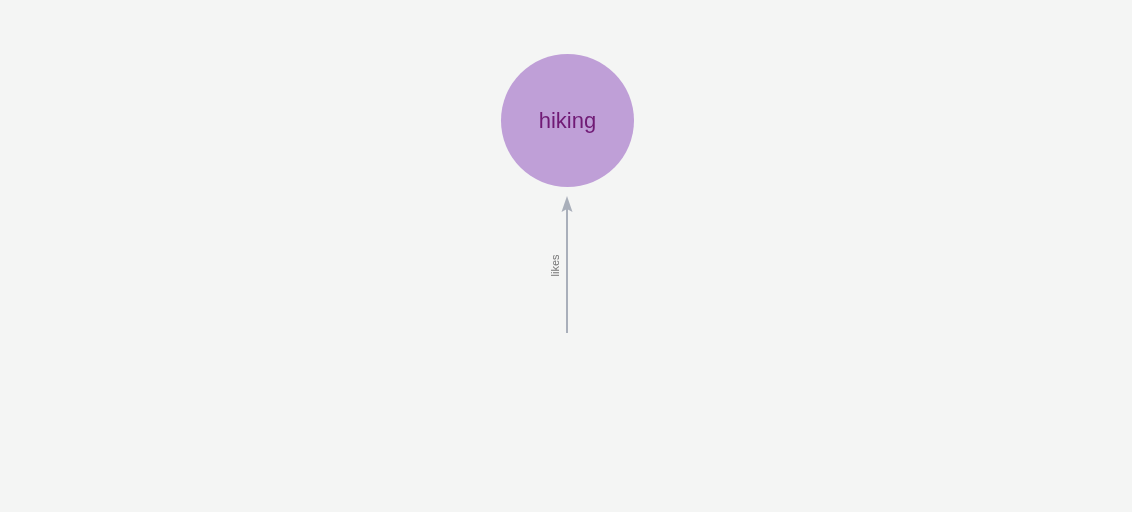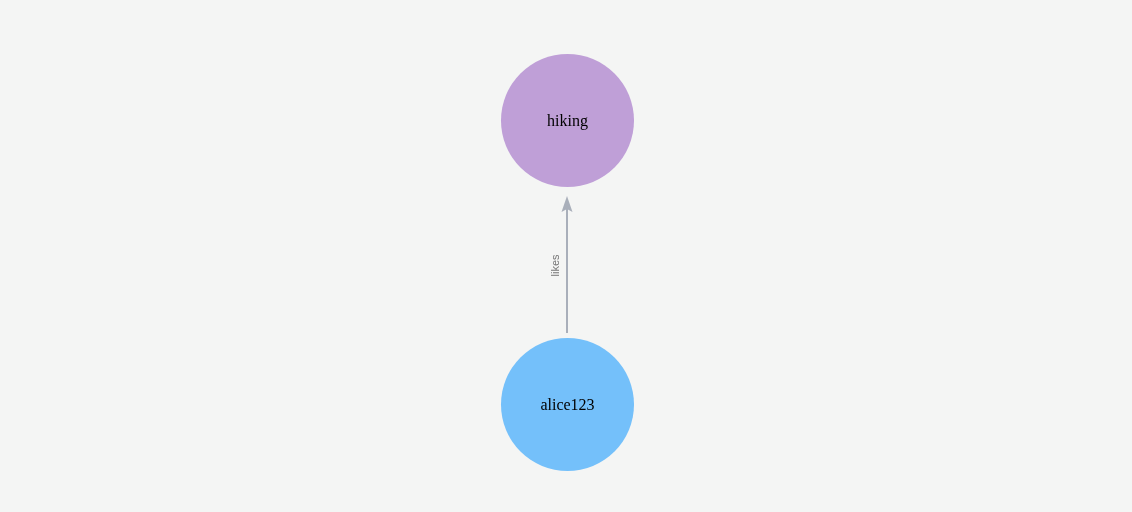--- a/index.html
+++ b/index.html
@@ -29,24 +29,24 @@
   }
   .node-circle {
     position: absolute;
     border-radius: 50%;
     display: flex;
     align-items: center;
     justify-content: center;
     box-sizing: border-box;
   }
   .node-label {
-    font-family: Liberation Serif, serif;
-    font-size: 16px;
+    font-family: Liberation Sans, sans-serif;
+    font-size: 22px;
     line-height: 1;
-    color: #000000;
+    color: #701a75;
     white-space: nowrap;
     -webkit-font-smoothing: antialiased;
   }
   #node-hiking {
     left: 501px;
     top: 54px;
     width: 133px;
     height: 133px;
     background: #bf9fd7;
   }
@@ -90,17 +90,14 @@
   </svg>
 
   <div class="node-circle" id="node-hiking">
     <span class="node-label">hiking</span>
   </div>
 
   <div class="edge-label-wrap">
     <span class="edge-label">likes</span>
   </div>
 
-  <div class="node-circle" id="node-alice123">
-    <span class="node-label">alice123</span>
-  </div>
 
 </div>
 
 </body></html>

